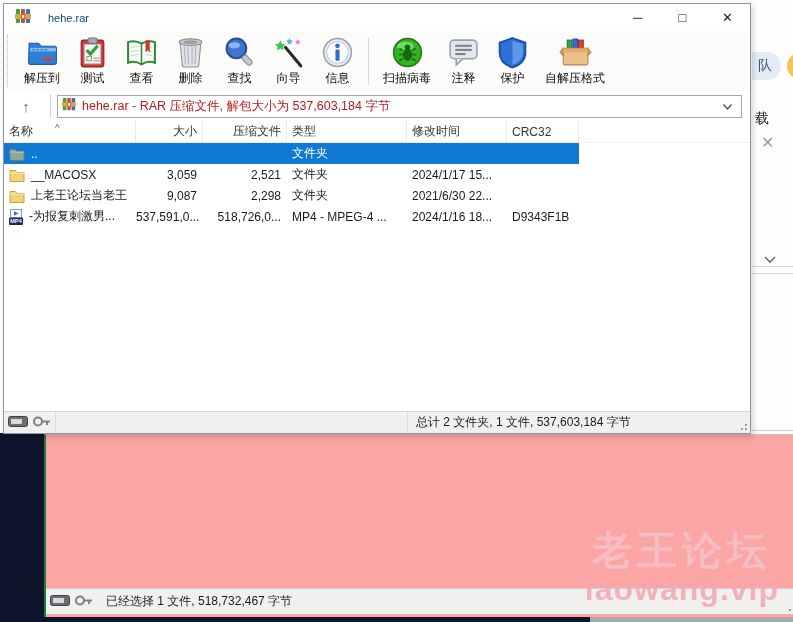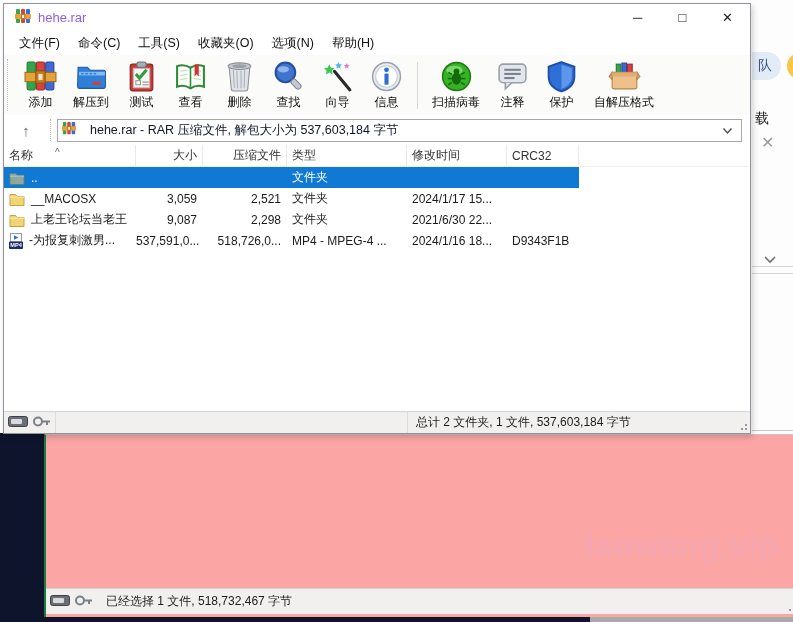--- a/index.html
+++ b/index.html
@@ -50,39 +50,39 @@
   .wm2 { font-size:32px; letter-spacing:1px; color:rgba(243,166,176,0.85); line-height:1.1; }
 
   
   .winrar {
     position:absolute; left:3px; top:3px; width:748px; height:431px;
     background:#fff; border:1px solid #8f959b;
     box-shadow:2px 3px 6px rgba(0,0,0,0.18);
     display:flex; flex-direction:column; z-index:10;
   }
   .titlebar { height:27px; display:flex; align-items:center; padding-left:11px; background:#fff; flex:0 0 auto; }
-  .title-text { font-size:13px; color:#8b5cf6; margin-left:7px; flex:1; }
+  .title-text { font-size:11px; color:#0c4a6e; margin-left:17px; flex:1; }
   .win-controls { display:flex; height:100%; }
   .win-btn { width:45px; display:flex; align-items:center; justify-content:center; font-size:13px; color:#1a1a1a; cursor:default; }
 
   .menubar { height:24px; display:flex; align-items:center; padding-left:6px; background:#fff; font-size:12.5px; color:#111; flex:0 0 auto; }
   .menu-item { padding:3px 9px; }
 
   .toolbar { height:60px; background:#fbfbfa; display:flex; align-items:flex-start; padding:4px 0 0 12px; flex:0 0 auto; position:relative; }
   .tb-gripper { position:absolute; left:3px; top:4px; bottom:4px; border-left:1px dotted #b8b8b8; }
   .tbtn { display:flex; flex-direction:column; align-items:center; padding:1px 8px; border-radius:3px; }
   .tbtn svg { width:33px; height:33px; display:block; }
   .tlabel { font-size:12px; color:#111; margin-top:1px; white-space:nowrap; }
   .tb-sep { width:1px; background:#d9d9d9; margin:3px 6px 6px 6px; align-self:stretch; }
 
   .addressbar { height:30px; display:flex; align-items:center; padding:0 8px 0 6px; background:#fff; flex:0 0 auto; position:relative; }
   .up-btn { width:32px; height:24px; display:flex; align-items:center; justify-content:center; color:#6d6d6d; font-size:15px; border-radius:2px; }
   .ab-gripper { height:22px; border-left:1px dotted #b8b8b8; margin:0 6px 0 8px; }
   .combo { flex:1; height:23px; border:1px solid #a7a7a7; background:#fff; display:flex; align-items:center; padding:0 4px 0 4px; }
-  .combo-text { font-size:12.5px; color:#0f172a; margin-left:14px; flex:1; white-space:nowrap; overflow:hidden; }
+  .combo-text { font-size:12.5px; color:#b91c1c; margin-left:6px; flex:1; white-space:nowrap; overflow:hidden; }
   .combo-chevron { color:#4d4d4d; padding:0 4px; }
 
   
   .headers { height:22px; display:flex; align-items:center; font-size:12px; color:#333; background:#fff; flex:0 0 auto; border-bottom:1px solid #f0f0f0; }
   .hcell { height:100%; display:flex; align-items:center; border-right:1px solid #e9e9e9; padding:0 5px; }
   .hc-name { width:132px; }
   .hc-size { width:67px; justify-content:flex-end; }
   .hc-packed { width:84px; justify-content:flex-end; }
   .hc-type { width:120px; }
   .hc-mod { width:100px; }
@@ -152,20 +152,21 @@
       <svg width="14" height="9" viewBox="0 0 14 9">
           <polyline points="2,2 7,7 12,2" fill="none" stroke="#707070" stroke-width="1.6"></polyline>
         </svg>
     </div>
     <div class="rp-line" style="top:266px"></div>
     <div class="rp-line" style="top:273px"></div>
     <div class="rp-topline"></div>
   </div>
 
   <div class="watermark">
+    <div class="wm1">老王论坛</div>
     <div class="wm2">laowang.vip</div>
   </div>
 
   <div class="winrar">
 
     <div class="titlebar">
       <span>
         <svg width="16" height="16" viewBox="0 0 16 16">
             <rect x="1" y="1" width="4" height="14" rx="1" fill="#33a64c"></rect>
             <rect x="6" y="1" width="4" height="14" rx="1" fill="#d94040"></rect>
@@ -176,45 +177,24 @@
           </svg>
       </span>
       <span class="title-text">hehe.rar</span>
       <span class="win-controls">
         <span class="win-btn">─</span>
         <span class="win-btn">□</span>
         <span class="win-btn">✕</span>
       </span>
     </div>
 
-    <div class="menubar">
-      <span class="menu-item">文件(F)</span>
-      <span class="menu-item">命令(C)</span>
-      <span class="menu-item">工具(S)</span>
-      <span class="menu-item">收藏夹(O)</span>
-      <span class="menu-item">选项(N)</span>
-      <span class="menu-item">帮助(H)</span>
-    </div>
 
     <div class="toolbar">
       <span class="tb-gripper"></span>
 
-      <div class="tbtn">
-        <span>
-            <svg viewBox="0 0 32 32">
-          <rect x="3" y="2" width="8" height="27" rx="1.5" fill="#33a64c" stroke="#1d7a33"></rect>
-          <rect x="12" y="2" width="8" height="27" rx="1.5" fill="#d94040" stroke="#a32626"></rect>
-          <rect x="21" y="2" width="8" height="27" rx="1.5" fill="#3e68d6" stroke="#27459c"></rect>
-          <rect x="1" y="12" width="30" height="9" fill="#e8a23b" stroke="#a06a1a"></rect>
-          <rect x="11.5" y="10.5" width="9" height="12" fill="#c07c20" stroke="#8a5510"></rect>
-          <rect x="14" y="13.5" width="4" height="6" fill="#f4e3c2"></rect>
-        </svg>
-          </span>
-        <span class="tlabel">添加</span>
-      </div>
 
       <div class="tbtn">
         <span>
             <svg viewBox="0 0 32 32">
           <path d="M3 7 h9 l3 3 h13 a1.5 1.5 0 0 1 1.5 1.5 v14 a2 2 0 0 1 -2 2 h-23 a2 2 0 0 1 -2 -2 z" fill="#2f7fd6" stroke="#1d5aa6"></path>
           <rect x="4" y="11.5" width="25" height="3.5" fill="#85bcf0"></rect>
           <rect x="6" y="12.5" width="2.5" height="1.5" fill="#2f7fd6"></rect>
               <rect x="10" y="12.5" width="2.5" height="1.5" fill="#2f7fd6"></rect>
               <rect x="14" y="12.5" width="2.5" height="1.5" fill="#2f7fd6"></rect>
               <rect x="18" y="12.5" width="2.5" height="1.5" fill="#2f7fd6"></rect>

